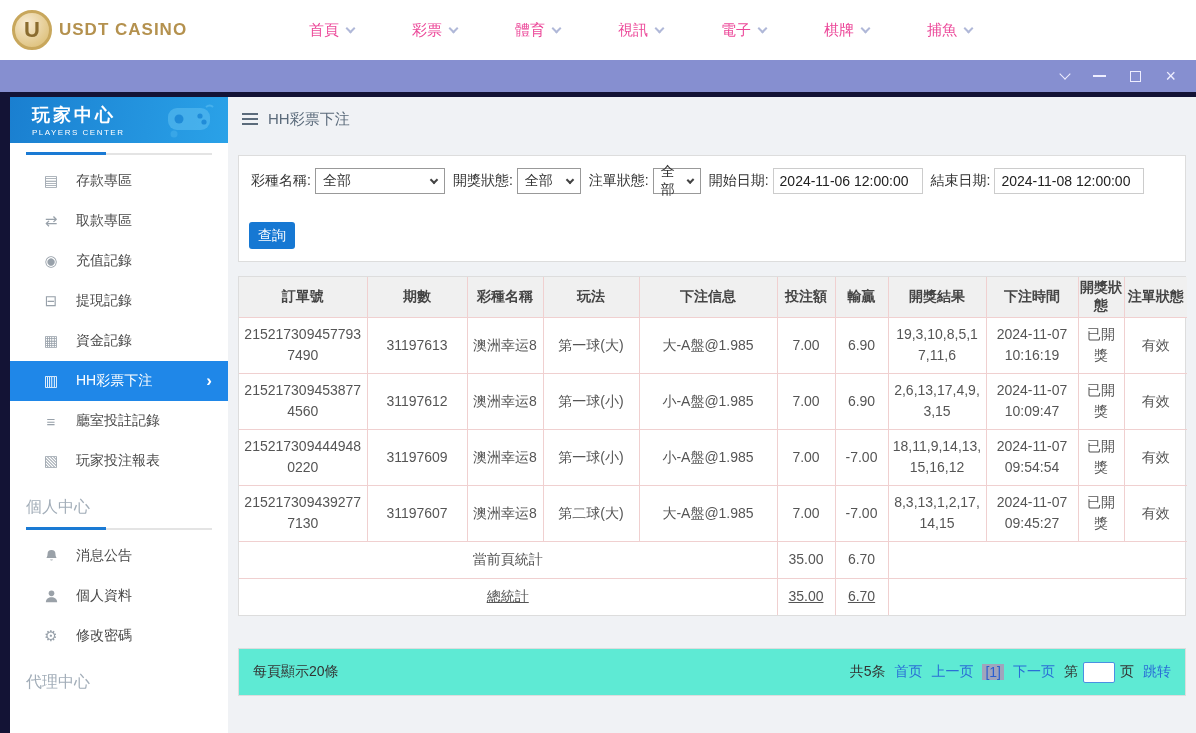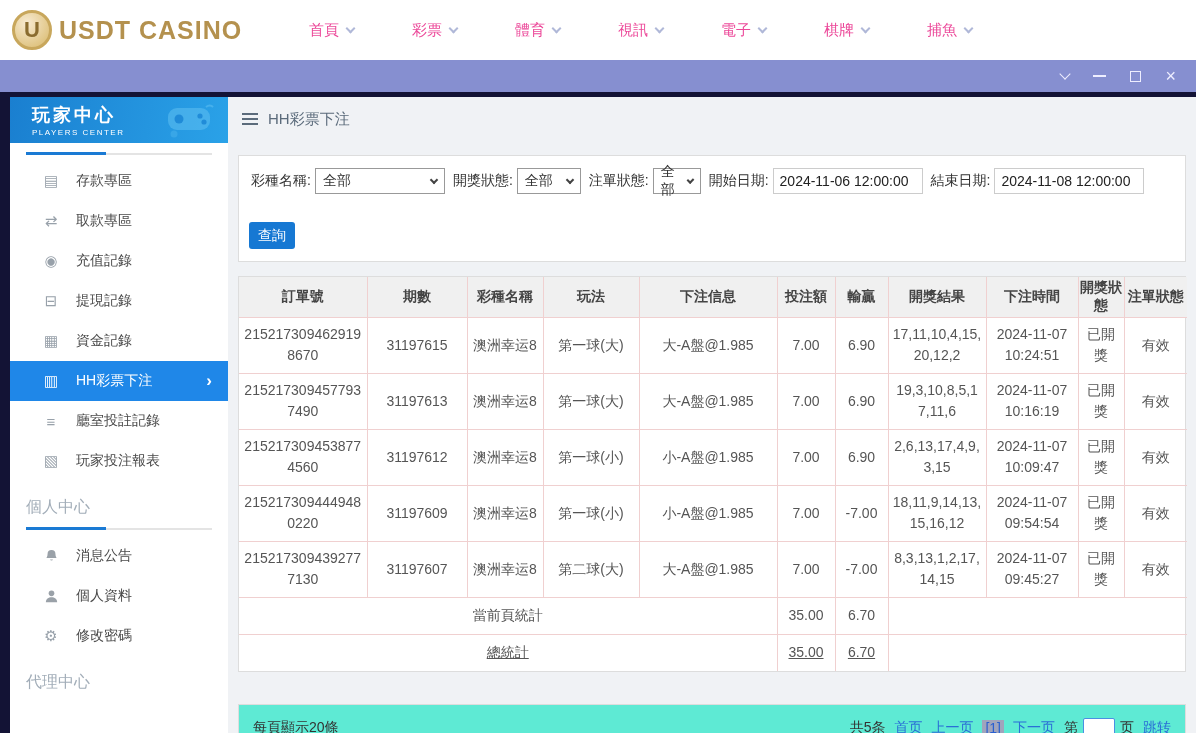--- a/index.html
+++ b/index.html
@@ -6,21 +6,21 @@
   body { background:#d8d8d8; font-family:"Liberation Sans","DejaVu Sans",sans-serif; }
   .app { width:1196px; height:733px; background:#f0f2f5; overflow:hidden; position:relative; }
 
   
   .topbar { height:60px; background:#fff; display:flex; align-items:center; }
   .logo { display:flex; align-items:center; gap:7px; padding-left:12px; width:250px; cursor:pointer; }
   .logo-coin { width:40px; height:40px; border-radius:50%; border:3px solid #c8a75c;
     background:radial-gradient(circle at 35% 30%, #f7ead0, #d8b86a);
     display:flex; align-items:center; justify-content:center;
     color:#8a6c2f; font-weight:bold; font-size:22px; }
-  .logo-text { font-size:25px; font-weight:bold; color:var(--logo_gold,#b4914e); letter-spacing:1px; }
+  .logo-text { font-size:17px; font-weight:bold; color:var(--logo_gold,#b4914e); letter-spacing:1px; }
   .nav { display:flex; margin-left:30px; }
   .nav-item { display:flex; align-items:center; gap:8px; color:#ec4899; font-size:15px;
     width:103px; justify-content:center; cursor:pointer; }
   .chev { width:7px; height:7px; border-right:2px solid #b0b8d8; border-bottom:2px solid #b0b8d8;
     transform:rotate(45deg); margin-top:-4px; }
 
   
   .titlebar { height:32px; background:var(--titlebar_purple,#868fd0); display:flex; align-items:center;
     justify-content:flex-end; gap:24px; padding-right:20px; }
   .win-chev { width:8px; height:8px; border-right:1.5px solid #eef; border-bottom:1.5px solid #eef;
@@ -284,33 +284,20 @@
                 <th>投注額</th>
                 <th>輸贏</th>
                 <th>開獎結果</th>
                 <th>下注時間</th>
                 <th>開獎狀態</th>
                 <th>注單狀態</th>
               </tr>
           </thead>
           <tbody>
               <tr>
-                <td class="break">2152173094629198670</td>
-                <td>31197615</td>
-                <td>澳洲幸运8</td>
-                <td>第一球(大)</td>
-                <td>大-A盤@1.985</td>
-                <td>7.00</td>
-                <td>6.90</td>
-                <td class="break">17,11,10,4,15,20,12,2</td>
-                <td>2024-11-07 10:24:51</td>
-                <td>已開獎</td>
-                <td>有效</td>
-              </tr>
-              <tr>
                 <td class="break">2152173094577937490</td>
                 <td>31197613</td>
                 <td>澳洲幸运8</td>
                 <td>第一球(大)</td>
                 <td>大-A盤@1.985</td>
                 <td>7.00</td>
                 <td>6.90</td>
                 <td class="break">19,3,10,8,5,17,11,6</td>
                 <td>2024-11-07 10:16:19</td>
                 <td>已開獎</td>

